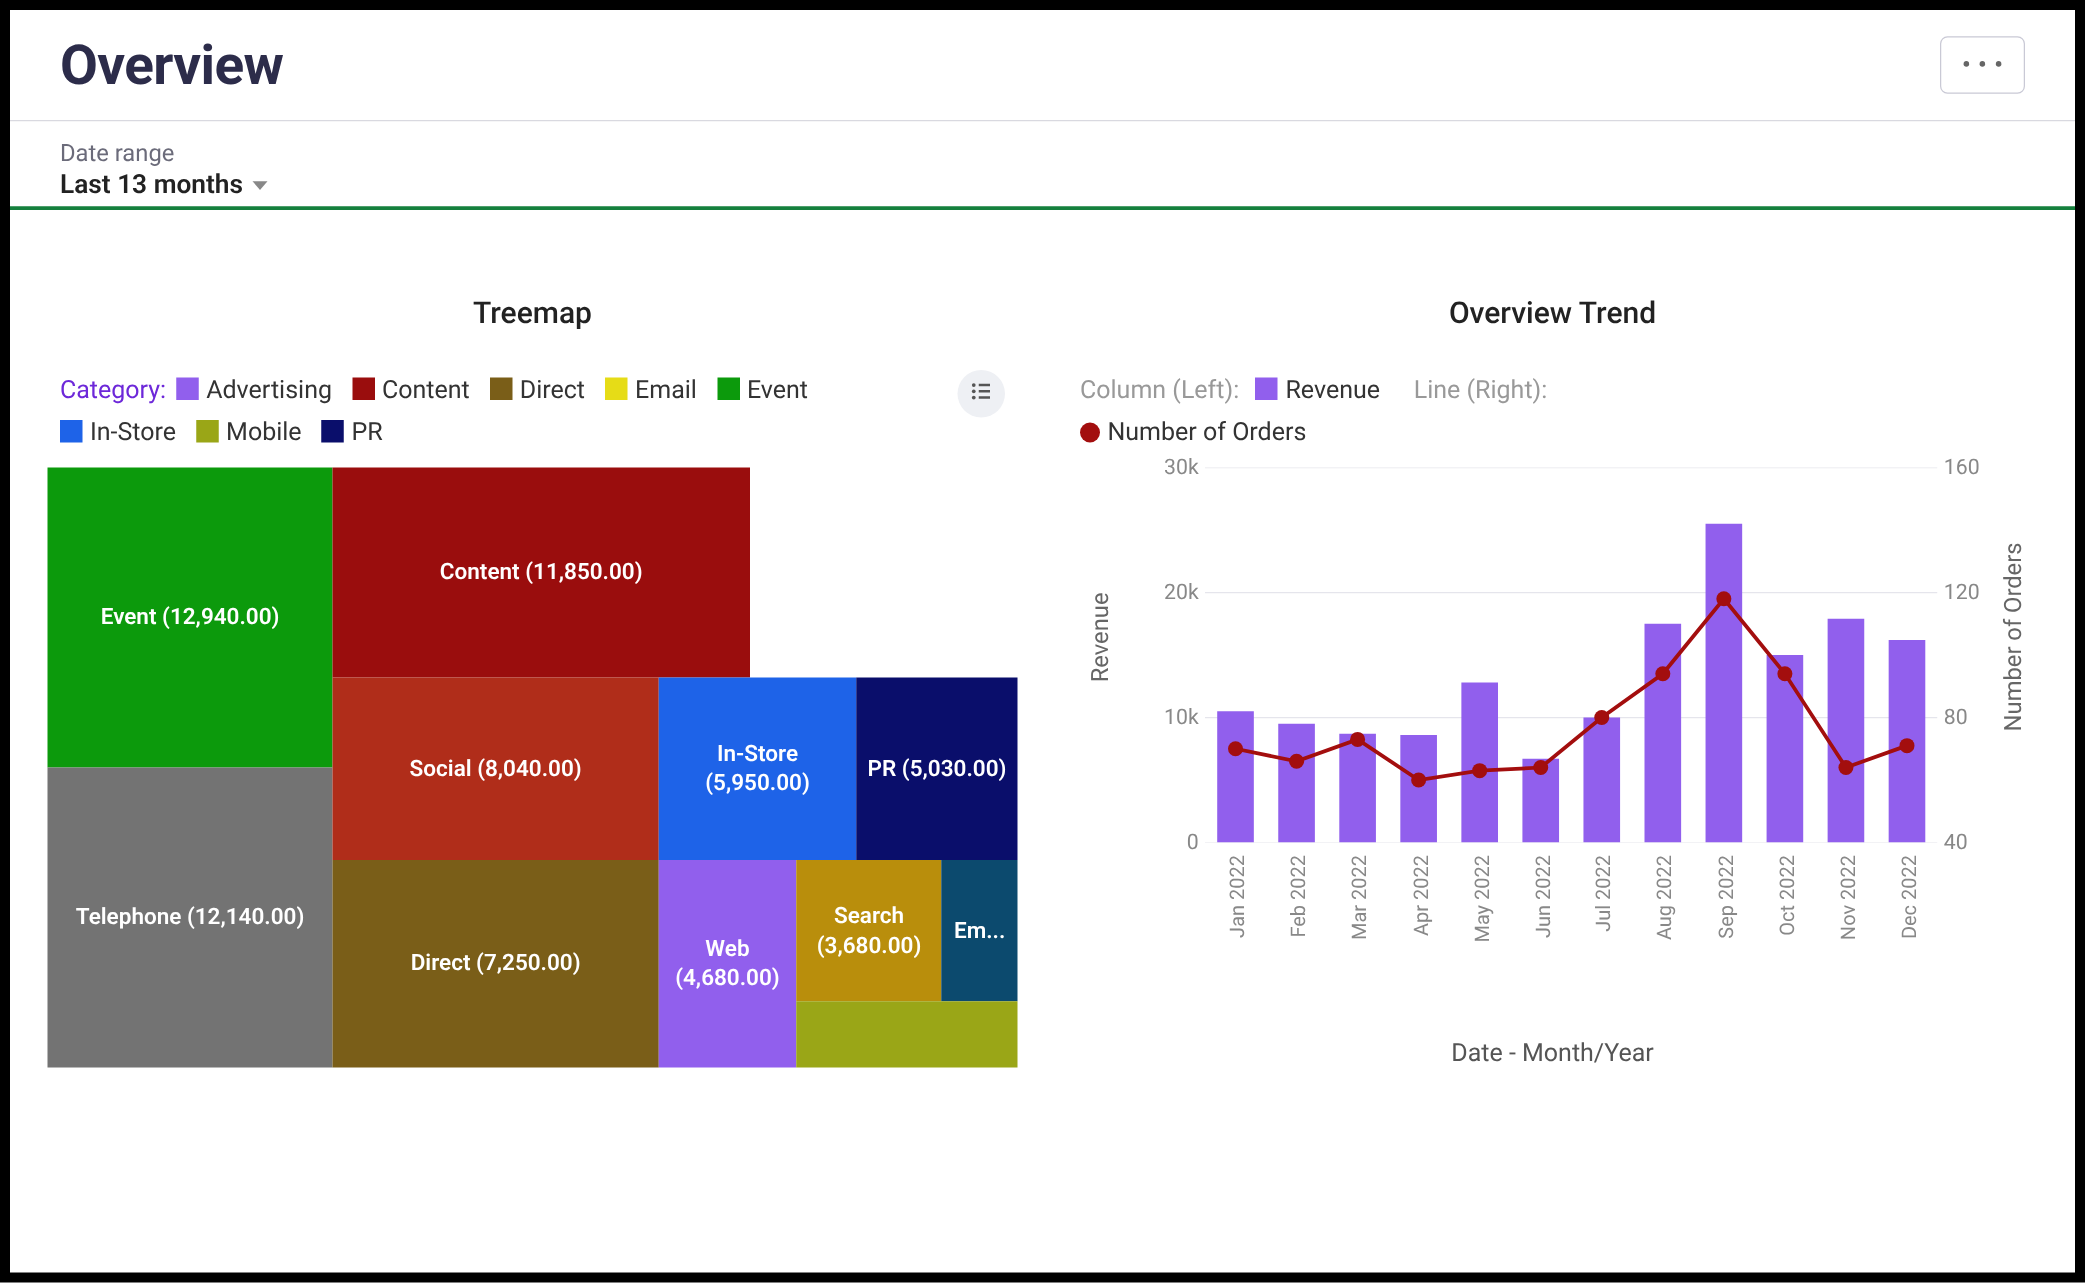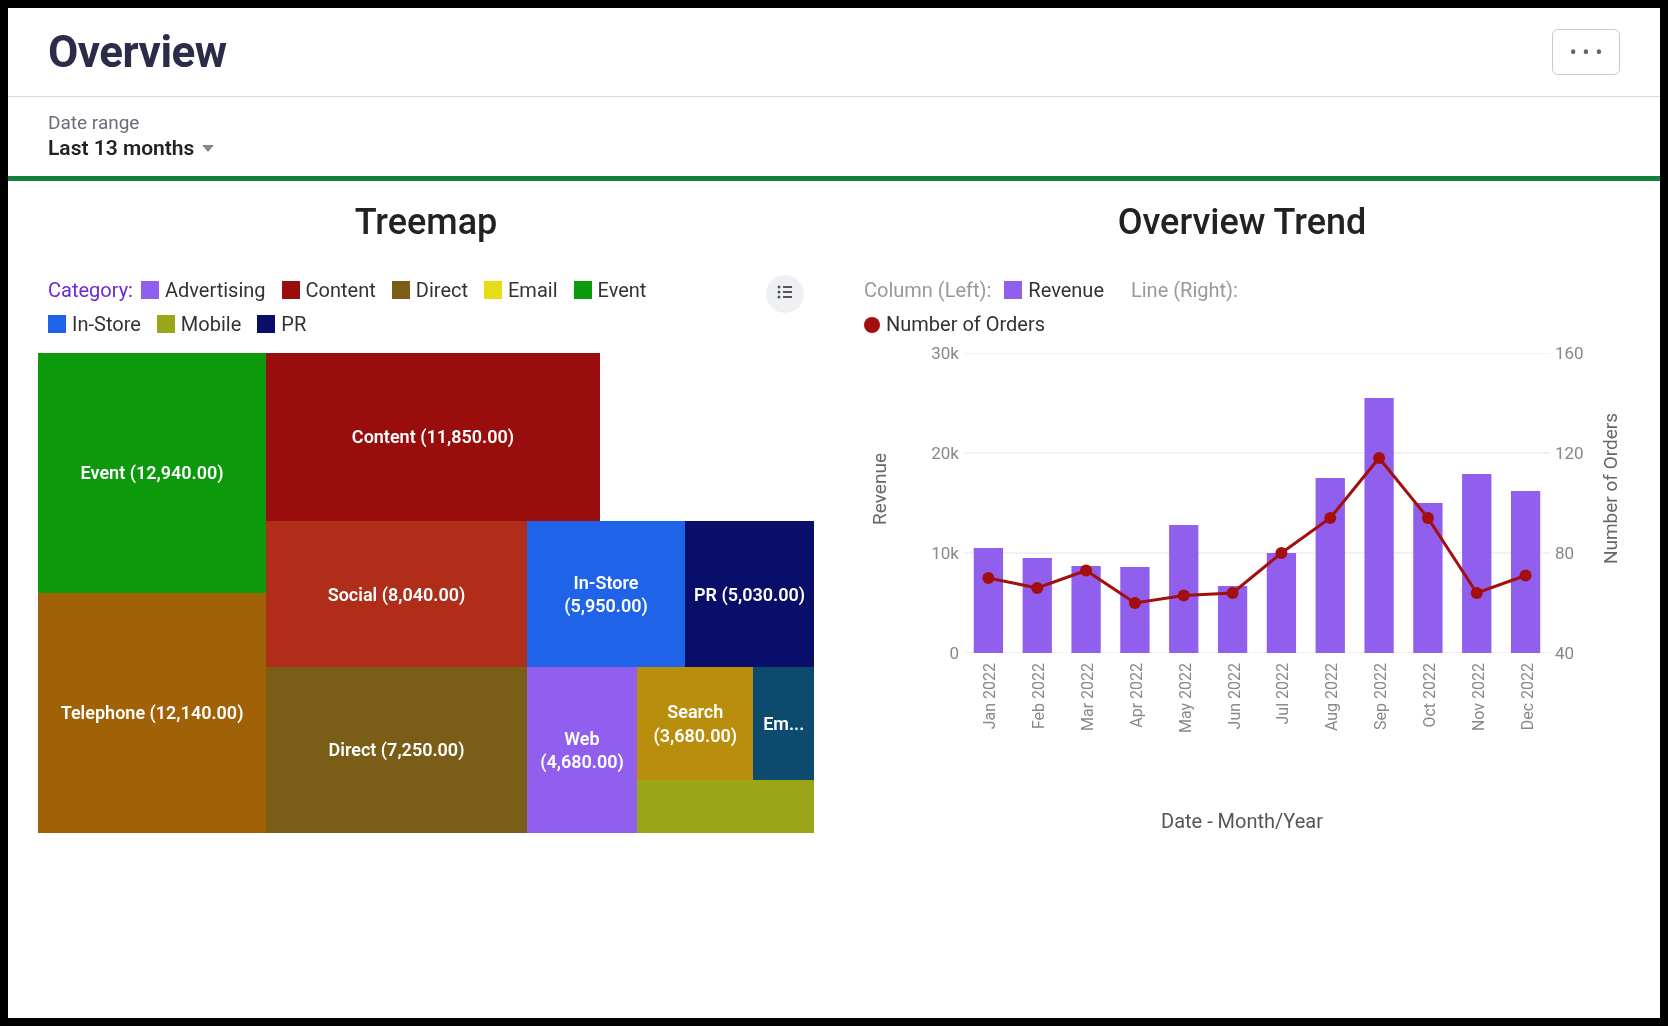--- a/index.html
+++ b/index.html
@@ -35,22 +35,22 @@
     border-radius: 6px;
     background: #fff;
     display: flex;
     align-items: center;
     justify-content: center;
     font-size: 22px;
     color: #666;
     cursor: pointer;
   }
   .filter-row {
-    padding: 14px 40px 16px 40px;
-    border-bottom: 5px solid #15803d;
+    padding: 14px 40px 5px 40px;
+    border-bottom: 3px solid #15803d;
   }
   .filter-label {
     font-size: 19px;
     color: #6b6b7a;
     margin-bottom: 2px;
   }
   .filter-value {
     font-size: 21px;
     font-weight: 600;
     color: #222;
@@ -69,24 +69,25 @@
   .panels {
     display: flex;
     padding: 20px 30px 0 30px;
     gap: 40px;
   }
   .panel {
     flex: 1;
   }
   .panel-title {
     text-align: center;
-    font-size: 36px;
+    font-size: 24px;
     font-weight: 500;
     color: #222;
     margin-bottom: 30px;
+    margin-top: 48px;
   }
   
   .tm-legend-wrap {
     display: flex;
     align-items: flex-start;
     gap: 10px;
     margin-bottom: 12px;
     padding: 0 10px;
   }
   .tm-legend {
@@ -234,21 +235,21 @@
                 <rect x="7" y="8" width="9" height="2" fill="#555"></rect>
                 <circle cx="3" cy="14" r="1.5" fill="#555"></circle>
                 <rect x="7" y="13" width="9" height="2" fill="#555"></rect>
               </svg>
           </span>
         </div>
       </div>
       <div class="treemap" id="treemap">
           <div class="cell" style="left: 0%; top: 0%; width: 29.4%; height: 50%; background: rgb(12, 154, 12);">Event (12,940.00)</div>
           <div class="cell" style="left: 29.4%; top: 0%; width: 43%; height: 35%; background: rgb(154, 13, 13);">Content (11,850.00)</div>
-          <div class="cell" style="left: 0%; top: 50%; width: 29.4%; height: 50%; background: #a16207;">Telephone (12,140.00)</div>
+          <div class="cell" style="left: 0%; top: 50%; width: 29.4%; height: 50%; background: #737373;">Telephone (12,140.00)</div>
           <div class="cell" style="left: 29.4%; top: 35%; width: 33.6%; height: 30.5%; background: rgb(176, 45, 26);">Social (8,040.00)</div>
           <div class="cell" style="left: 63%; top: 35%; width: 20.4%; height: 30.5%; background: rgb(30, 99, 232);">In-Store (5,950.00)</div>
           <div class="cell" style="left: 83.4%; top: 35%; width: 16.6%; height: 30.5%; background: rgb(10, 14, 107);">PR (5,030.00)</div>
           <div class="cell" style="left: 29.4%; top: 65.5%; width: 33.6%; height: 34.5%; background: rgb(122, 94, 24);">Direct (7,250.00)</div>
           <div class="cell" style="left: 63%; top: 65.5%; width: 14.2%; height: 34.5%; background: rgb(145, 95, 237);">Web (4,680.00)</div>
           <div class="cell" style="left: 77.2%; top: 65.5%; width: 15%; height: 23.5%; background: rgb(185, 142, 12);">Search (3,680.00)</div>
           <div class="cell" style="left: 92.2%; top: 65.5%; width: 7.8%; height: 23.5%; background: #0c4a6e;">Em...</div>
           <div class="cell" style="left: 77.2%; top: 89%; width: 22.8%; height: 11%; background: rgb(154, 166, 23);"></div>
         </div>
     </div>

